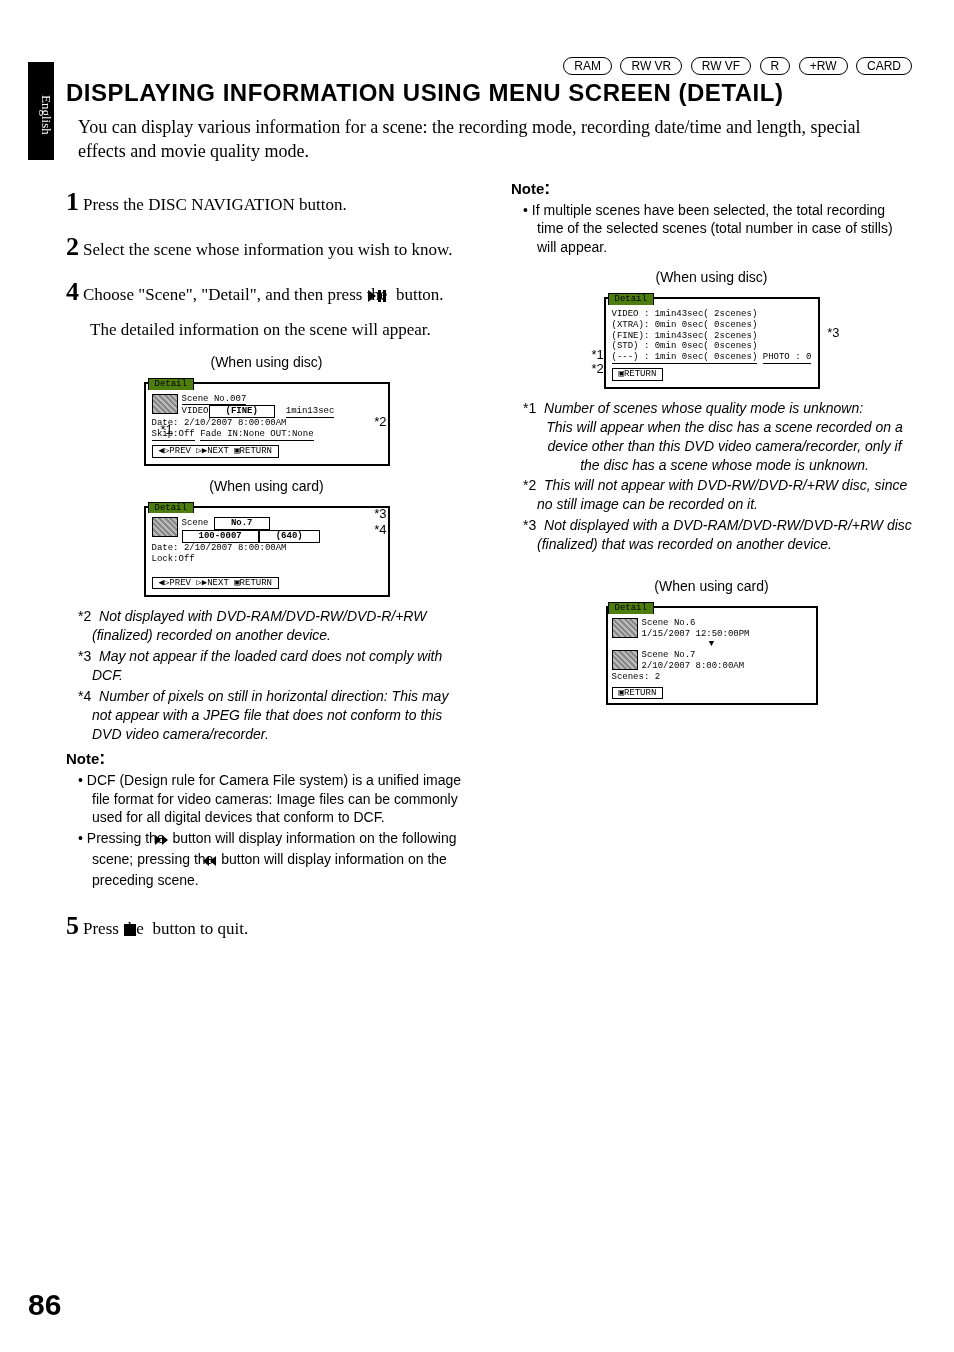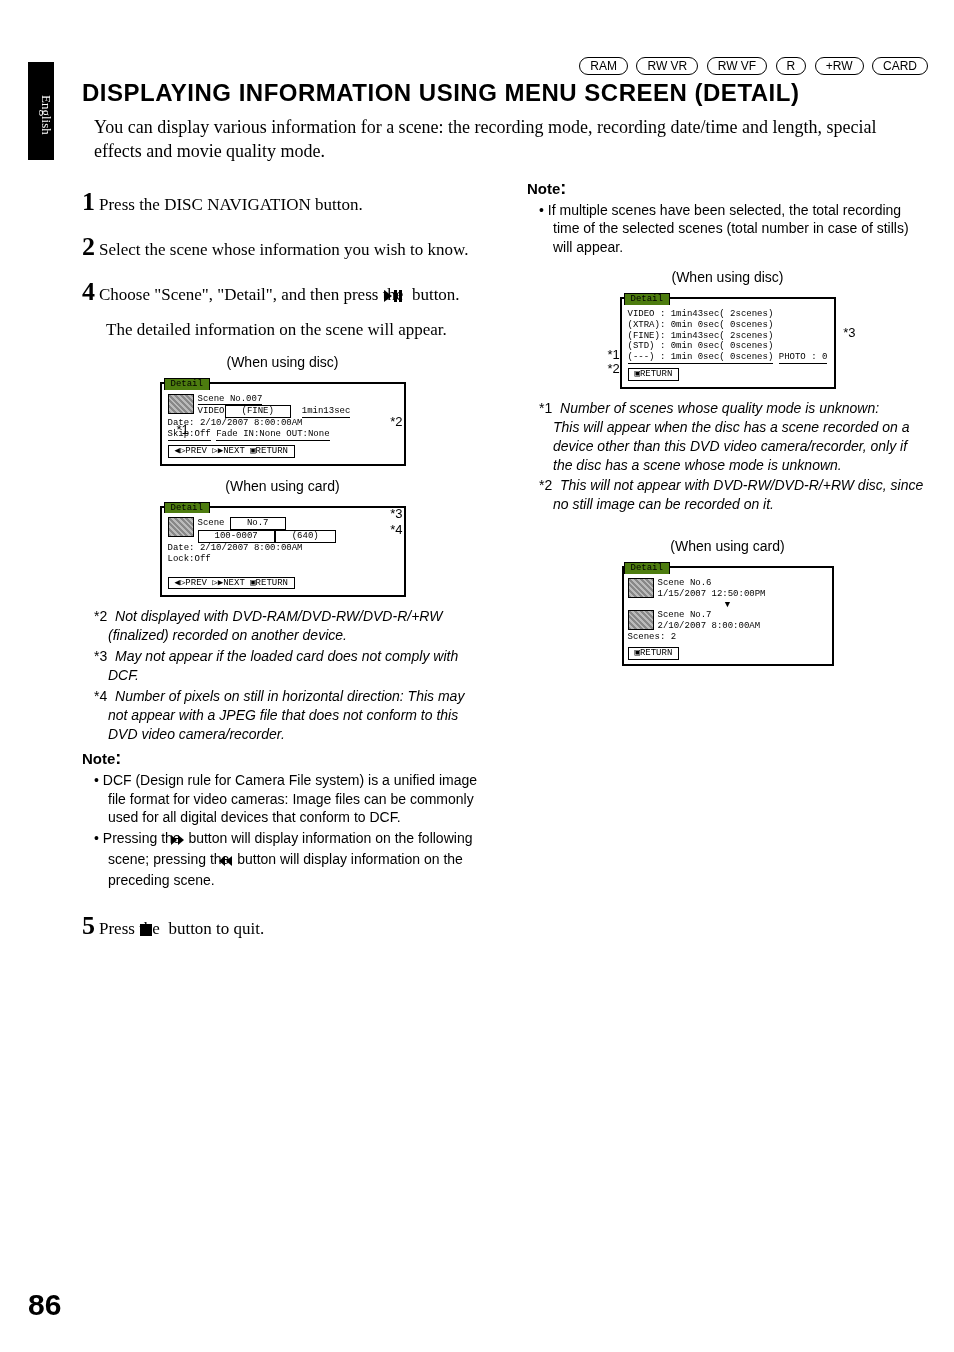--- a/index.html
+++ b/index.html
@@ -22,21 +22,21 @@
     color: #fff;
     writing-mode: vertical-rl;
     text-orientation: mixed;
     font-size: 13px;
     text-align: center;
     padding-top: 8px;
     font-family: Georgia, serif;
   }
   .content {
     position: absolute;
-    left: 82px;
+    left: 66px;
     top: 56px;
     width: 846px;
   }
   .badges {
     text-align: right;
     margin-bottom: 4px;
   }
   .badge {
     display: inline-block;
     border: 1px solid #000;
@@ -154,36 +154,36 @@
   .bullet, .foot {
     font-size: 14px;
     line-height: 1.35;
     margin: 2px 0;
     padding-left: 26px;
     text-indent: -14px;
   }
   .bullet::before { content: "• "; }
   .foot .fn { font-style: normal; }
   .foot .ft { font-style: italic; }
-  .foot-body { display: block; font-style: italic; padding-left: 0; text-indent: 0; }
+  .foot-body { display: block; font-style: italic; padding-left: 0; text-indent: 0; text-align: center; }
   .icon {
     display: inline-block;
     vertical-align: -2px;
   }
   .page-num {
     position: absolute;
     left: 28px;
     bottom: 30px;
     font-size: 30px;
     font-weight: bold;
     font-family: Liberation Sans, sans-serif;
   }
   .screen-row { white-space: nowrap; }
   .underline-seg { border-bottom: 1px solid #000; display:inline-block; }
-  .boxed { border:1px solid #000; padding:0 16px; display:inline-block; }
+  .boxed { border:1px solid #000; padding:0 16px; display:inline-block;font-weight:bold; }
 </style>
 </head>
 <body>
 
 <div class="side-tab">English</div>
 
 <div class="content">
 
   <div class="badges">
     <span class="badge">RAM</span>
@@ -303,20 +303,21 @@
           <div class="screen-row underline-seg">(---) : 1min 0sec( 0scenes)</div>
           <div class="screen-row underline-seg">PHOTO : 0</div>
           <div><span class="footbar">▣RETURN</span></div>
         </div>
       </div>
 
       <div class="foot"><span class="fn">*1</span>&nbsp;&nbsp;<span class="ft">Number of scenes whose quality mode is unknown:</span>
         <span class="foot-body">This will appear when the disc has a scene recorded on a device other than this DVD video camera/recorder, only if the disc has a scene whose mode is unknown.</span>
       </div>
       <div class="foot"><span class="fn">*2</span>&nbsp;&nbsp;<span class="ft">This will not appear with DVD-RW/DVD-R/+RW disc, since no still image can be recorded on it.</span></div>
+      <div class="foot"><span class="fn">*3</span>&nbsp;&nbsp;<span class="ft">Not displayed with a DVD-RAM/DVD-RW/DVD-R/+RW disc (finalized) that was recorded on another device.</span></div>
 
       <div class="caption" style="margin-top:24px">(When using card)</div>
       <div class="screen-wrap" style="width:300px;">
         <div class="screen" style="width:200px;margin-top:8px;padding:4px 4px 4px 4px">
           <span class="tab">Detail</span>
           <div style="display:flex;margin-top:-6px">
             <span class="thumb"></span>
             <span style="flex:1">
               <span class="screen-row">Scene No.6</span><br>
               <span class="screen-row">1/15/2007 12:50:00PM</span>

